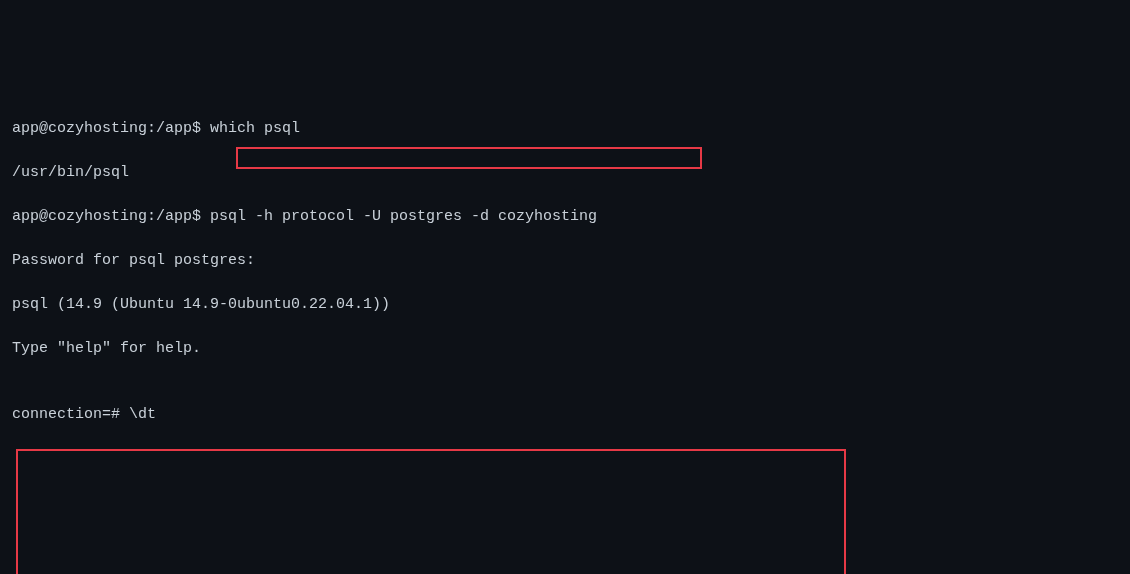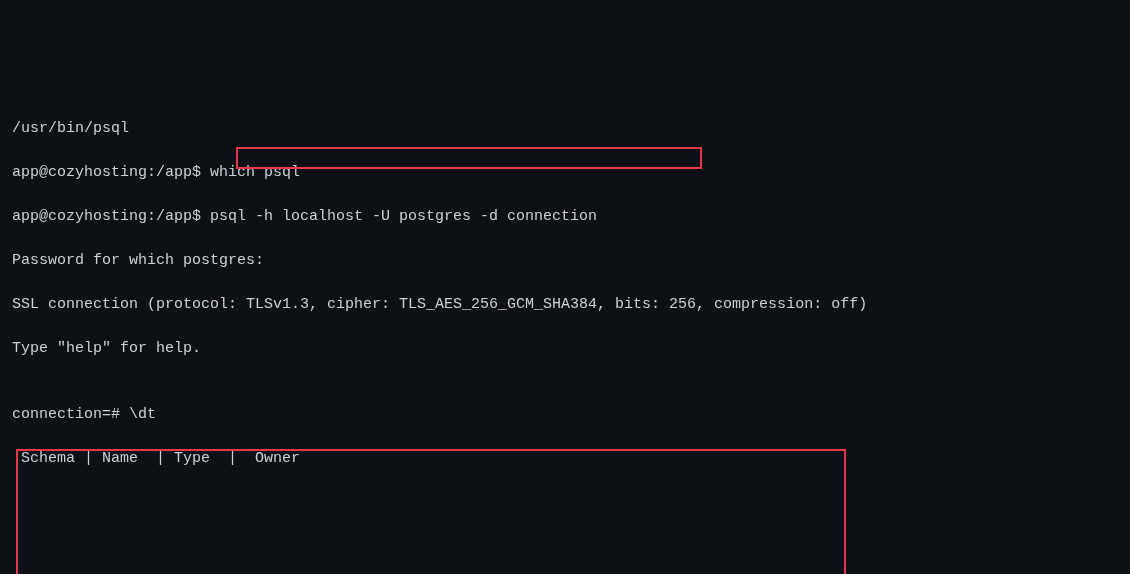--- a/index.html
+++ b/index.html
@@ -43,29 +43,28 @@
       height: 194px;
       pointer-events: none;
     }
   </style>
 </head>
 <body>
 
 
 
 <div class="terminal">
+<span class="line">app@cozyhosting:/app$ which psql</span>
 <span class="line">/usr/bin/psql</span>
-<span class="line">app@cozyhosting:/app$ which psql</span>
-<span class="line">app@cozyhosting:/app$ psql -h localhost -U postgres -d connection</span>
-<span class="line">Password for which postgres: </span>
-<span class="line">SSL connection (protocol: TLSv1.3, cipher: TLS_AES_256_GCM_SHA384, bits: 256, compression: off)</span>
+<span class="line">app@cozyhosting:/app$ psql -h protocol -U postgres -d cozyhosting</span>
+<span class="line">Password for psql postgres: </span>
+<span class="line">psql (14.9 (Ubuntu 14.9-0ubuntu0.22.04.1))</span>
 <span class="line">Type "help" for help.</span>
 <span class="line"></span>
 <span class="line">connection=# \dt</span>
-<span class="line"> Schema | Name  | Type  |  Owner   </span>
 
 
 
 
 <span class="line"></span>
 
 
 
 
 

